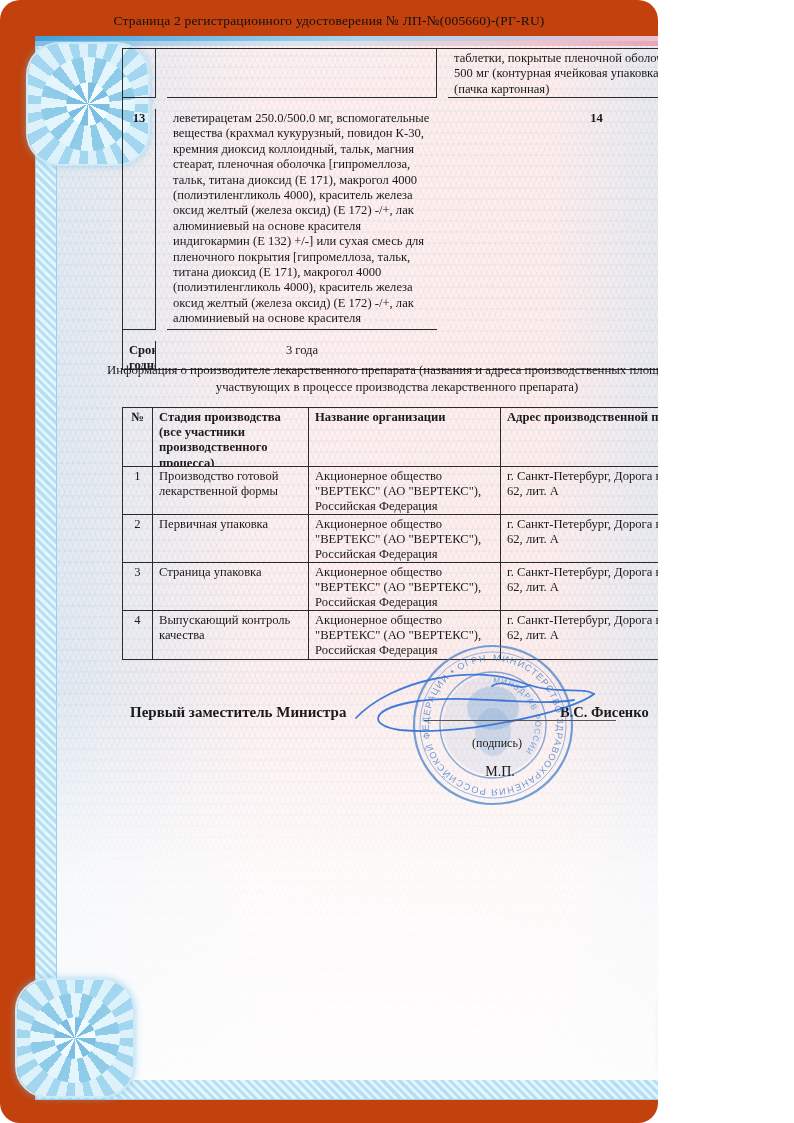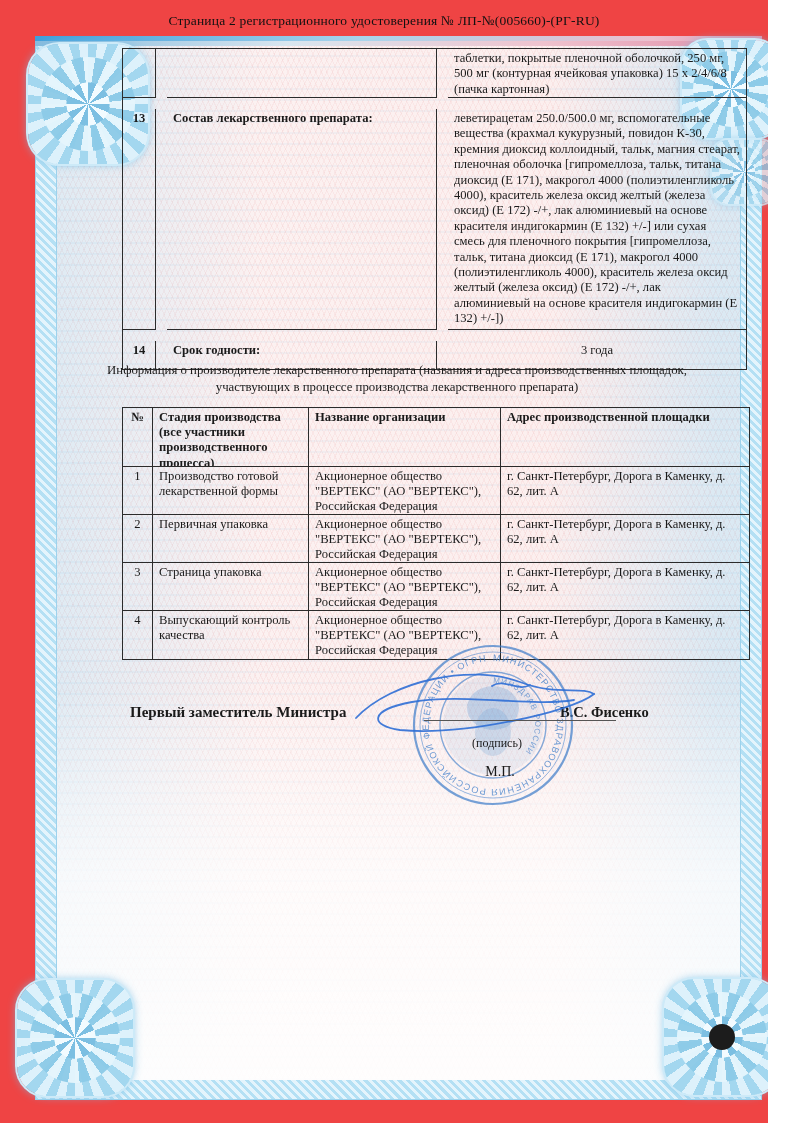--- a/index.html
+++ b/index.html
@@ -1,18 +1,18 @@
 <!DOCTYPE html>
 <html><head>
 <meta charset="utf-8">
 <style>
   html,body{margin:0;padding:0;background:#ffffff;}
   .page{
-    position:relative;width:768px;height:1123px;overflow:hidden;
-    font-family:"Liberation Serif","DejaVu Serif",serif;color:#1a1a1a;background:#ef4444;
+    position:relative;width:658px;height:1123px;overflow:hidden;
+    font-family:"Liberation Serif","DejaVu Serif",serif;color:#1a1a1a;background:#c2410c;border-radius:20px;
   }
   .page-title{
     position:absolute;top:13px;left:0;width:100%;text-align:center;
     font-size:13.5px;letter-spacing:.2px;color:#111;
   }
   
   .interior{
     position:absolute;left:57px;top:46px;width:683px;height:1034px;
     background-color:#fdf6f5;
     background-image:
@@ -92,21 +92,20 @@
   <div class="rosette rosette-bl"></div>
   <div class="rosette rosette-br"></div>
   <div class="punch-hole"></div>
 
   <div class="tbl t1">
     <div class="cell num"></div>
     <div class="cell bold"></div>
     <div class="cell last-col">таблетки, покрытые пленочной оболочкой, 250 мг, 500 мг (контурная ячейковая упаковка) 15 х 2/4/6/8 (пачка картонная)</div>
 
     <div class="cell num">13</div>
-    <div class="cell bold">Состав лекарственного препарата:</div>
     <div class="cell last-col">леветирацетам 250.0/500.0 мг, вспомогательные вещества (крахмал кукурузный, повидон К-30, кремния диоксид коллоидный, тальк, магния стеарат, пленочная оболочка [гипромеллоза, тальк, титана диоксид (Е 171), макрогол 4000 (полиэтиленгликоль 4000), краситель железа оксид желтый (железа оксид) (Е 172) -/+, лак алюминиевый на основе красителя индигокармин (Е 132) +/-] или сухая смесь для пленочного покрытия [гипромеллоза, тальк, титана диоксид (Е 171), макрогол 4000 (полиэтиленгликоль 4000), краситель железа оксид желтый (железа оксид) (Е 172) -/+, лак алюминиевый на основе красителя индигокармин (Е 132) +/-])</div>
 
     <div class="cell num last-row">14</div>
     <div class="cell bold last-row">Срок годности:</div>
     <div class="cell last-col last-row val-center">3 года</div>
   </div>
 
   <div class="info-text">Информация о производителе лекарственного препарата (названия и адреса производственных площадок, участвующих в процессе производства лекарственного препарата)</div>
 
   <div class="tbl t2">

